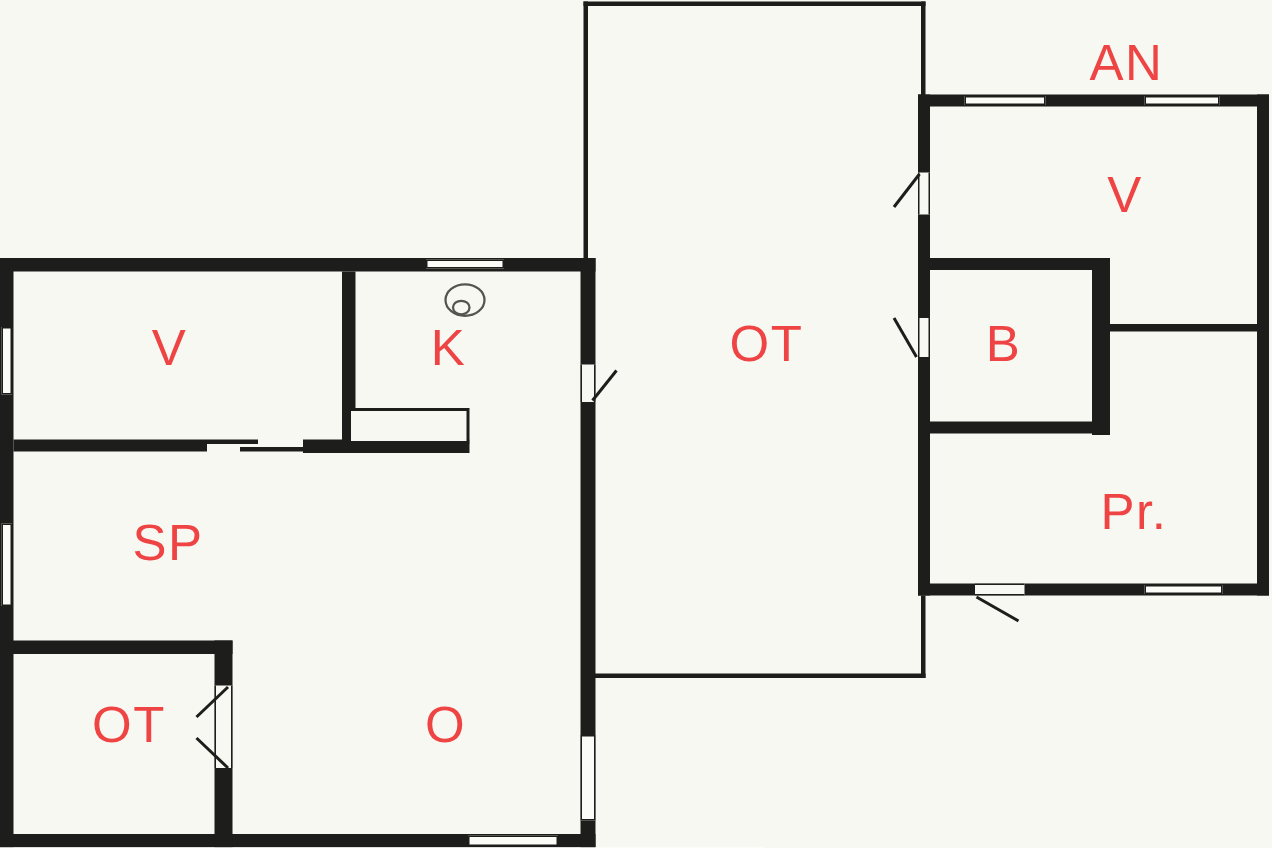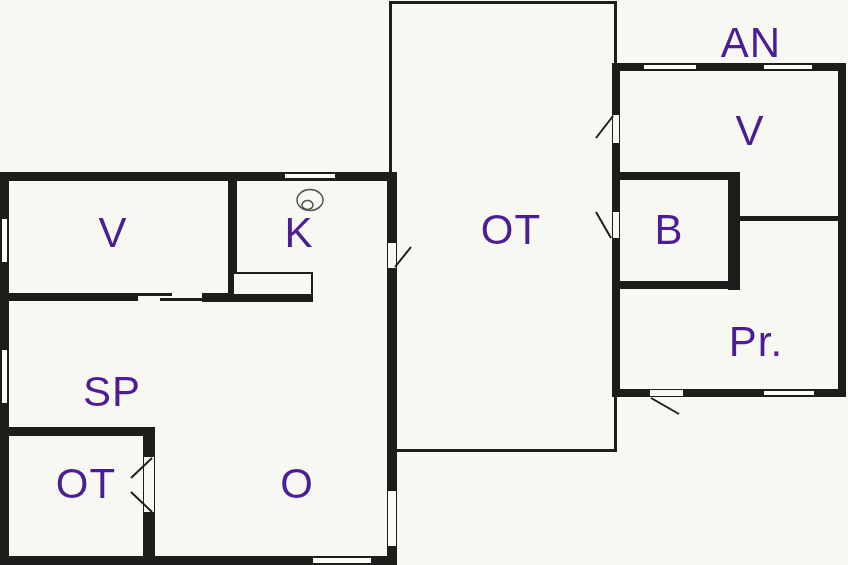--- a/index.html
+++ b/index.html
@@ -12,21 +12,21 @@
   }
   .wall{position:absolute;background:#1d1d1b;z-index:1;}
   .thinwall{position:absolute;background:#1d1d1b;z-index:1;}
   .window{position:absolute;background:#fbfbf7;border:1px solid #1d1d1b;box-sizing:border-box;z-index:2;}
   .opening-v{position:absolute;background:#f8f8f3;border-left:1px solid #1d1d1b;border-right:1px solid #1d1d1b;box-sizing:border-box;z-index:2;}
   .opening-h{position:absolute;background:#f8f8f3;border-top:1px solid #1d1d1b;border-bottom:1px solid #1d1d1b;box-sizing:border-box;z-index:2;}
   .slide{position:absolute;background:#1d1d1b;z-index:3;}
   .counter{position:absolute;background:#f8f8f3;border:2px solid #1d1d1b;box-sizing:border-box;z-index:2;}
   .room-label{
     position:absolute;transform:translate(-50%,-50%);
-    font-size:42px;font-weight:300;color:#4c1d95;
+    font-size:34px;font-weight:300;color:#ef4444;
     letter-spacing:1px;white-space:nowrap;z-index:5;
   }
   #overlay{position:absolute;left:0;top:0;z-index:4;}
 </style>
 </head>
 <body>
 
 <div id="plan">
 
   <div class="wall" style="left:0px;top:172px;width:397px;height:9px;"></div>
@@ -82,21 +82,21 @@
     <line x1="152" y1="458" x2="131" y2="478" stroke="#1d1d1b" stroke-width="2"></line>
     <line x1="152" y1="512" x2="131" y2="492" stroke="#1d1d1b" stroke-width="2"></line>
     <g>
       <ellipse cx="310" cy="200" rx="13" ry="10.5" fill="none" stroke="#55554f" stroke-width="1.5"></ellipse>
       <ellipse cx="307.5" cy="205" rx="5.5" ry="4.5" fill="none" stroke="#55554f" stroke-width="1.5"></ellipse>
     </g>
   </svg>
 
   <span class="room-label" style="left:113px;top:233px;">V</span>
   <span class="room-label" style="left:299px;top:233px;">K</span>
-  <span class="room-label" style="left:112px;top:392px;">SP</span>
+  <span class="room-label" style="left:112px;top:363px;">SP</span>
   <span class="room-label" style="left:86px;top:484px;">OT</span>
   <span class="room-label" style="left:297px;top:484px;">O</span>
   <span class="room-label" style="left:511px;top:230px;">OT</span>
   <span class="room-label" style="left:751px;top:43px;">AN</span>
   <span class="room-label" style="left:750px;top:131px;">V</span>
   <span class="room-label" style="left:669px;top:230px;">B</span>
   <span class="room-label" style="left:756px;top:342px;">Pr.</span>
 
 </div>
 

